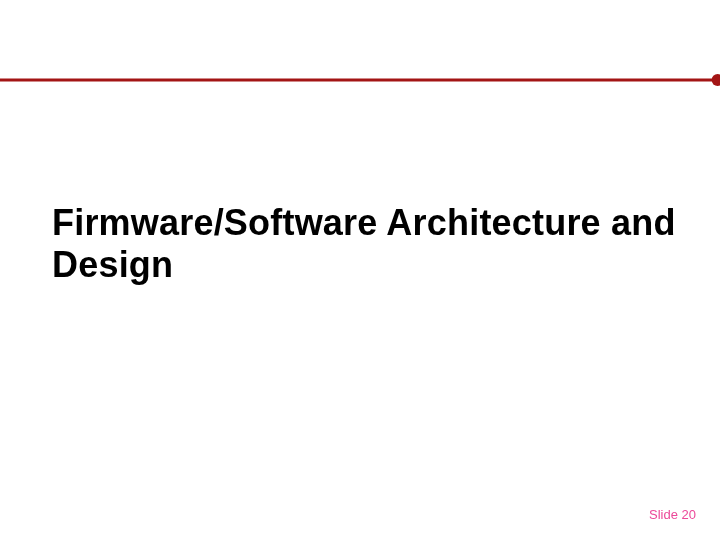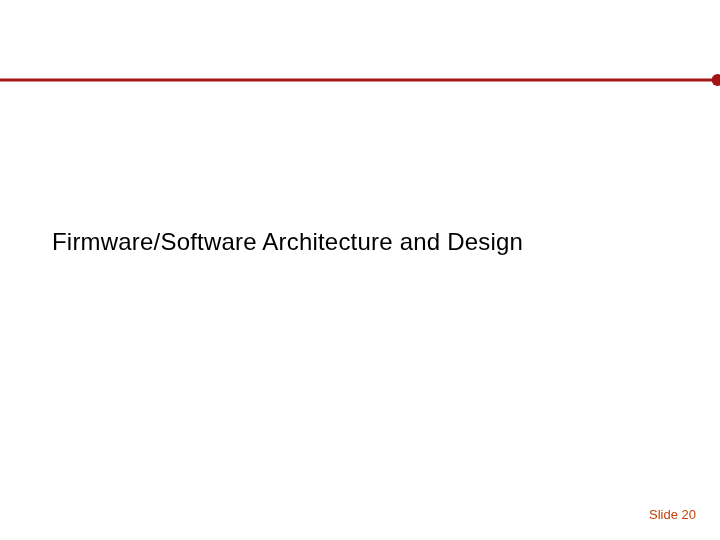--- a/index.html
+++ b/index.html
@@ -36,33 +36,33 @@
       top: 50%;
       right: 0;
       width: 12px;
       height: 12px;
       background: #a31515;
       border-radius: 50%;
       transform: translate(30%, -50%);
     }
     .title {
       position: absolute;
-      top: 228px;
+      top: 202px;
       left: 52px;
-      font-size: 24px;
+      font-size: 36px;
       color: #000000;
-      font-weight: normal;
+      font-weight: bold;
       letter-spacing: 0.2px;
     }
     .footer {
       position: absolute;
       bottom: 18px;
       right: 24px;
       font-size: 13px;
-      color: #c2410c;
+      color: #ec4899;
     }
   </style>
 </head>
 <body>
 
 <div class="rule-container">
   <div class="rule-line"></div>
   <div class="rule-dot"></div>
 </div>
 

